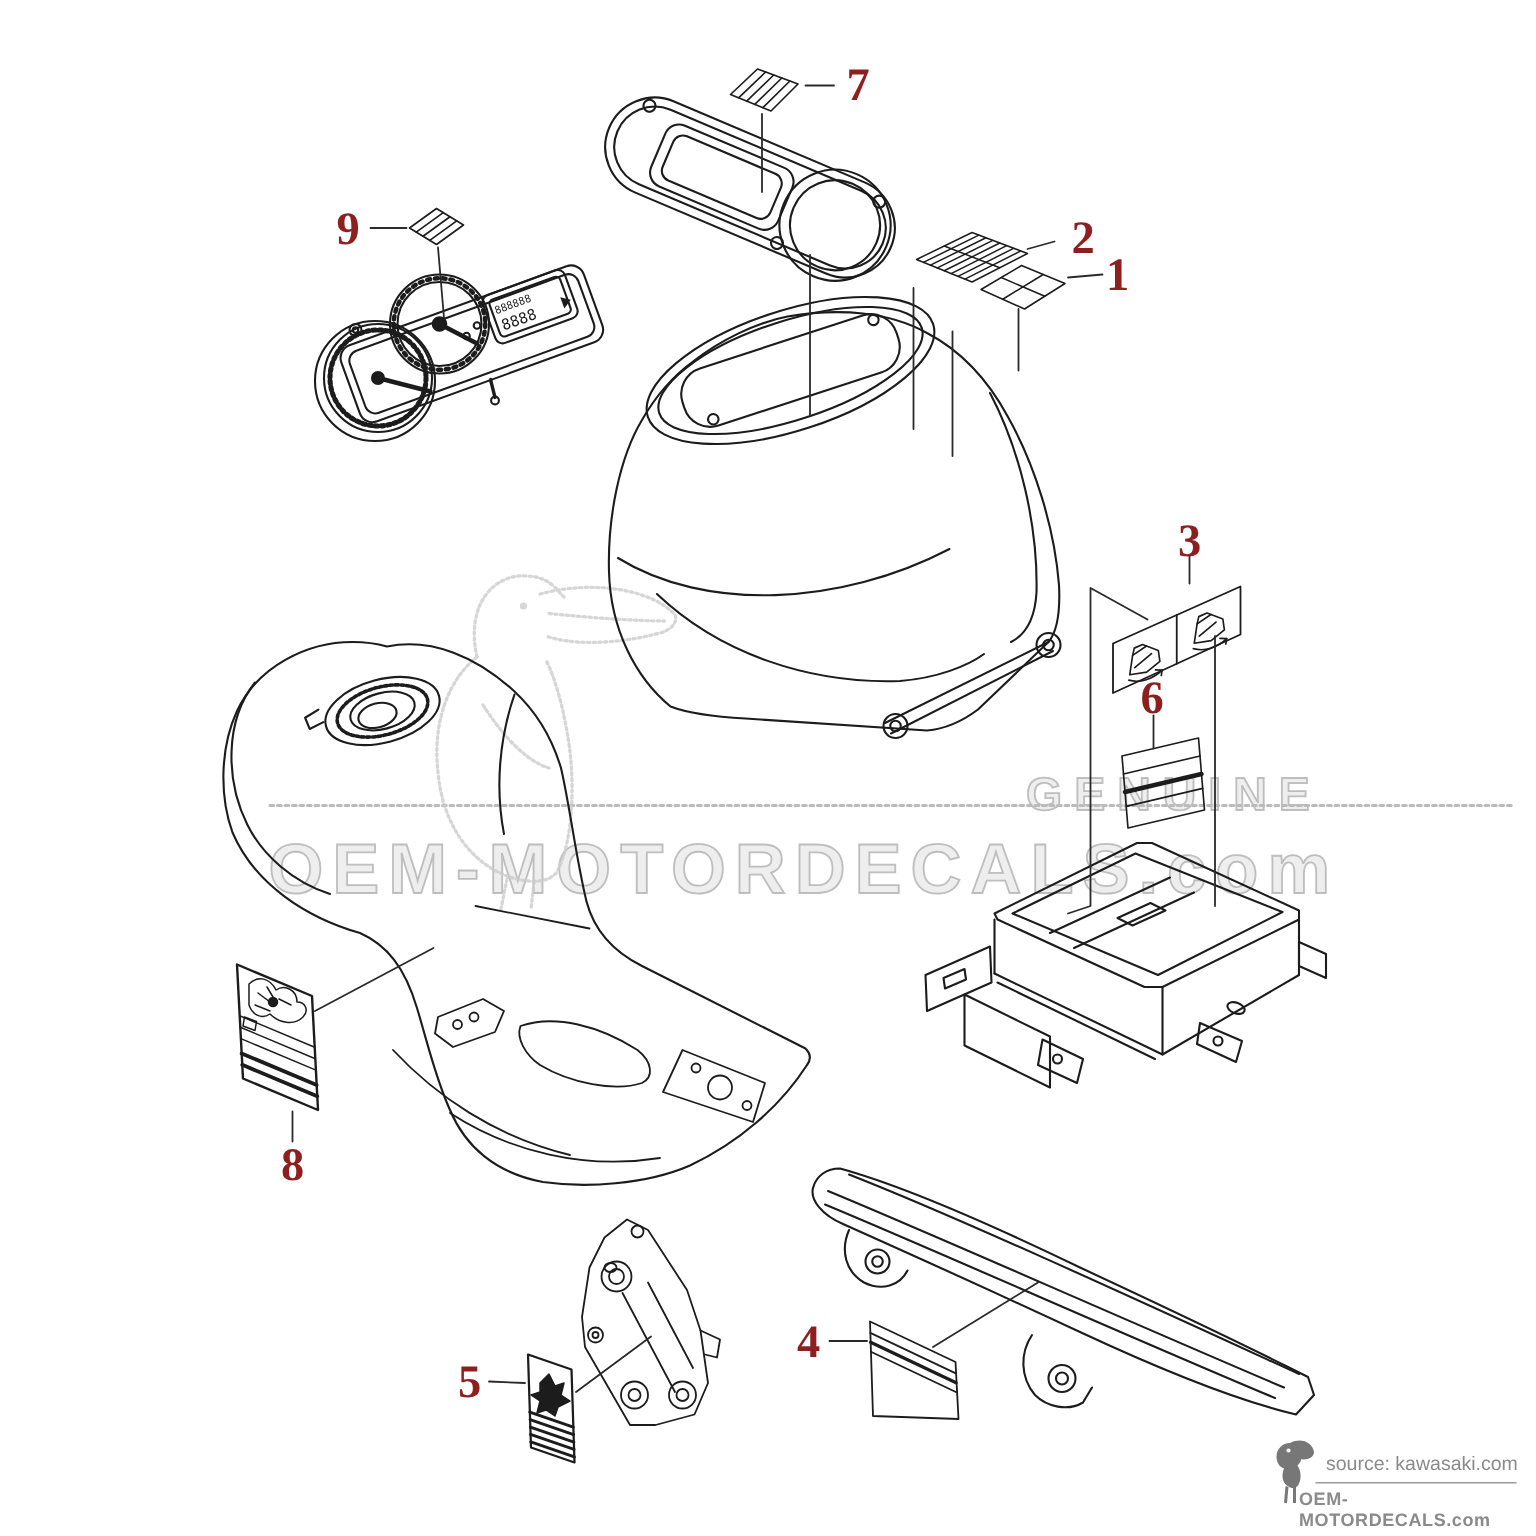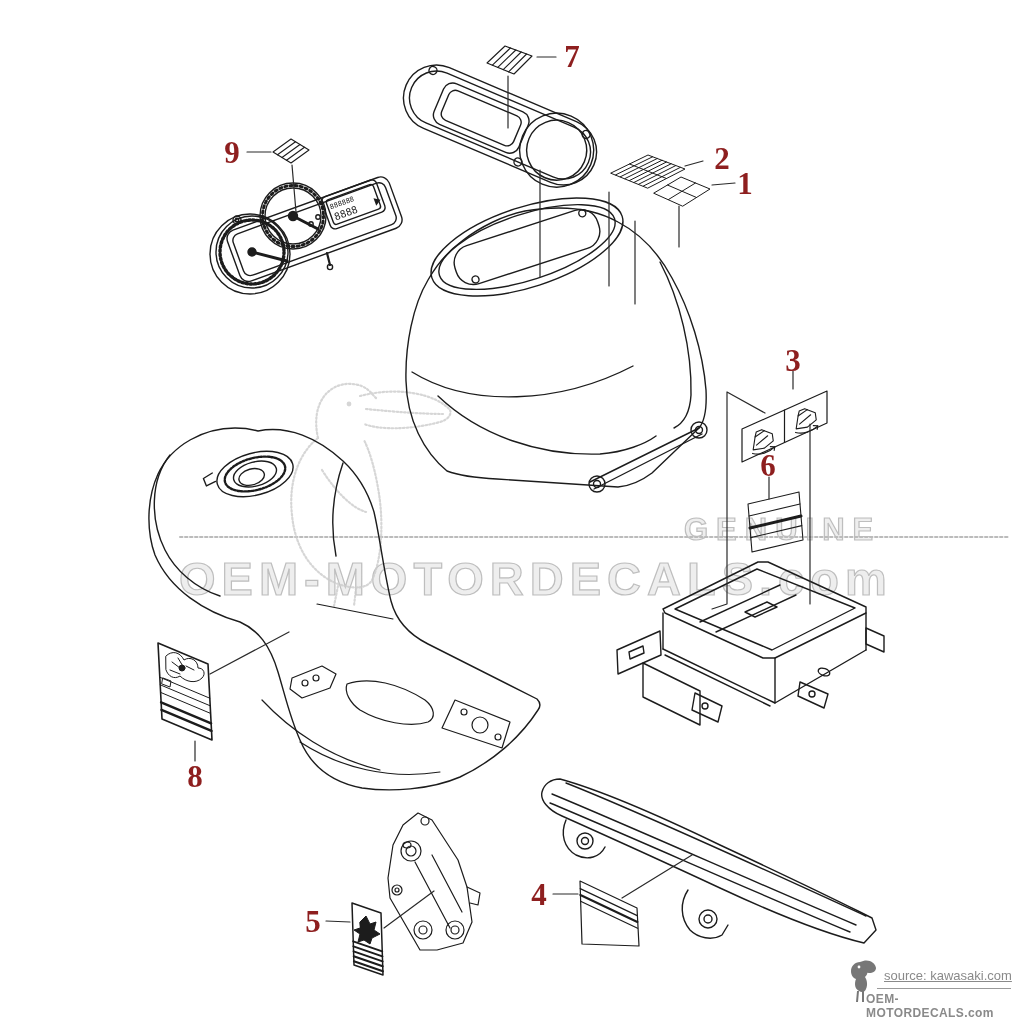--- a/index.html
+++ b/index.html
@@ -6,21 +6,21 @@
   .stage{position:relative;width:1024px;height:1024px;background:#ffffff;overflow:hidden;
          font-family:"Liberation Sans",sans-serif;}
   .stage svg{position:absolute;left:0;top:0;}
   .callout{position:absolute;transform:translate(-50%,-50%);
            font-family:"Liberation Serif",serif;font-weight:bold;font-size:31px;
            color:#8e1f1f;line-height:1;}
   .wm-text{position:absolute;font-weight:bold;white-space:nowrap;
            color:rgba(200,200,200,0.30);-webkit-text-stroke:1.2px rgba(160,160,160,0.65);}
   .wm-genuine{left:684px;top:512px;font-size:31px;letter-spacing:8px;}
   .wm-brand{left:179px;top:551px;font-size:47px;letter-spacing:6px;}
-  .footer-source{position:absolute;left:884px;top:968px;font-size:13px;color:#8a8a8a;text-decoration:underline;}
+  .footer-source{position:absolute;left:884px;top:968px;font-size:13px;color:#8a8a8a;}
   .footer-line{position:absolute;left:877px;top:988px;width:134px;border-top:1.5px solid #9a9a9a;}
   .footer-brand{position:absolute;left:866px;top:992px;font-size:12px;font-weight:bold;
                 color:#8a8a8a;letter-spacing:0.4px;}
   .footer-logo{position:absolute;left:846px;top:958px;}
 </style>
 </head>
 <body>
 
 <div class="stage">
 

